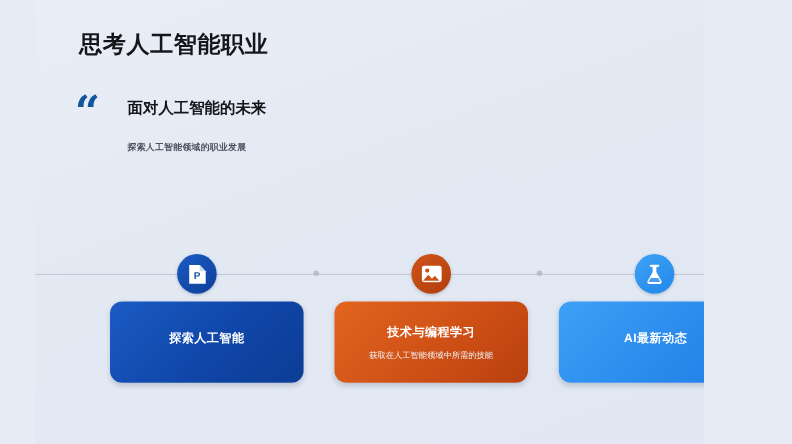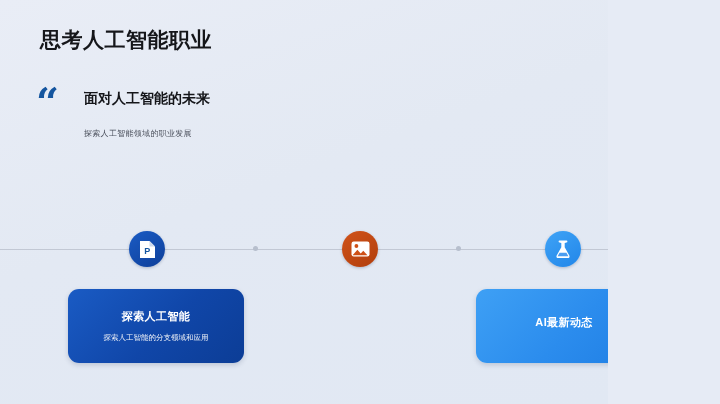--- a/index.html
+++ b/index.html
@@ -14,20 +14,21 @@
     font-family: "Liberation Sans", "DejaVu Sans", sans-serif;
     background: #e6ebf5;
   }
 
   #slide {
     position: relative;
     width: 608px;
     height: 404px;
     background: linear-gradient(160deg, #e9edf6 0%, #e3e9f3 45%, #e1e8f3 100%);
     overflow: hidden;
+    margin-left: 32px;
   }
 
   
   .slide-title {
     position: absolute;
     left: 40px;
     top: 26px;
     font-size: 21px;
     font-weight: 700;
     color: #15161a;
@@ -60,21 +61,21 @@
     font-size: 14px;
     font-weight: 700;
     color: #15161a;
     white-space: nowrap;
   }
   .quote-sub {
     position: absolute;
     left: 48px;
     top: 40px;
     font-size: 8px;
-    font-weight: 400;
+    font-weight: 700;
     color: #4b505c;
     letter-spacing: 0.3px;
     white-space: nowrap;
   }
 
   
   .timeline-rail {
     position: absolute;
     left: 0;
     top: 249px;
@@ -101,21 +102,21 @@
     display: flex;
     align-items: center;
     justify-content: center;
     box-shadow: 0 1px 3px rgba(20, 40, 80, 0.25);
   }
   .node-icon svg { display: block; }
 
   
   .card {
     position: absolute;
-    top: 289px;
+    top: 274px;
     width: 176px;
     height: 74px;
     border-radius: 11px;
     display: flex;
     flex-direction: column;
     align-items: center;
     justify-content: center;
     box-sizing: border-box;
     padding: 0 14px;
     box-shadow: 0 2px 5px rgba(20, 40, 80, 0.18);
@@ -187,21 +188,24 @@
       <svg width="18" height="19" viewBox="0 0 18 19">
         <path d="M6.4 1.4h5.2v1.5h-0.9v4.4l4.6 8.2c0.7 1.2-0.1 2.6-1.5 2.6H4.2c-1.4 0-2.2-1.4-1.5-2.6l4.6-8.2V2.9H6.4z" fill="#ffffff"></path>
         <rect x="4.6" y="0.6" width="8.8" height="1.9" rx="0.9" fill="#ffffff"></rect>
         <path d="M5.6 12.8h6.8l2 3.5H3.6z" fill="#2b8ced" opacity="0.85"></path>
       </svg>
     </span>
   </div>
 
   <div class="card card-1">
     <div class="card-title">探索人工智能</div>
-    <div class="card-desc">探索人工智能的分支领域和应用</div>
-  </div>
-
+  </div>
+
+  <div class="card card-2">
+    <div class="card-title">技术与编程学习</div>
+    <div class="card-desc">获取在人工智能领域中所需的技能</div>
+  </div>
 
   <div class="card card-3">
     <div class="card-title">AI最新动态</div>
   </div>
 
 </div>
 
 </body></html>

